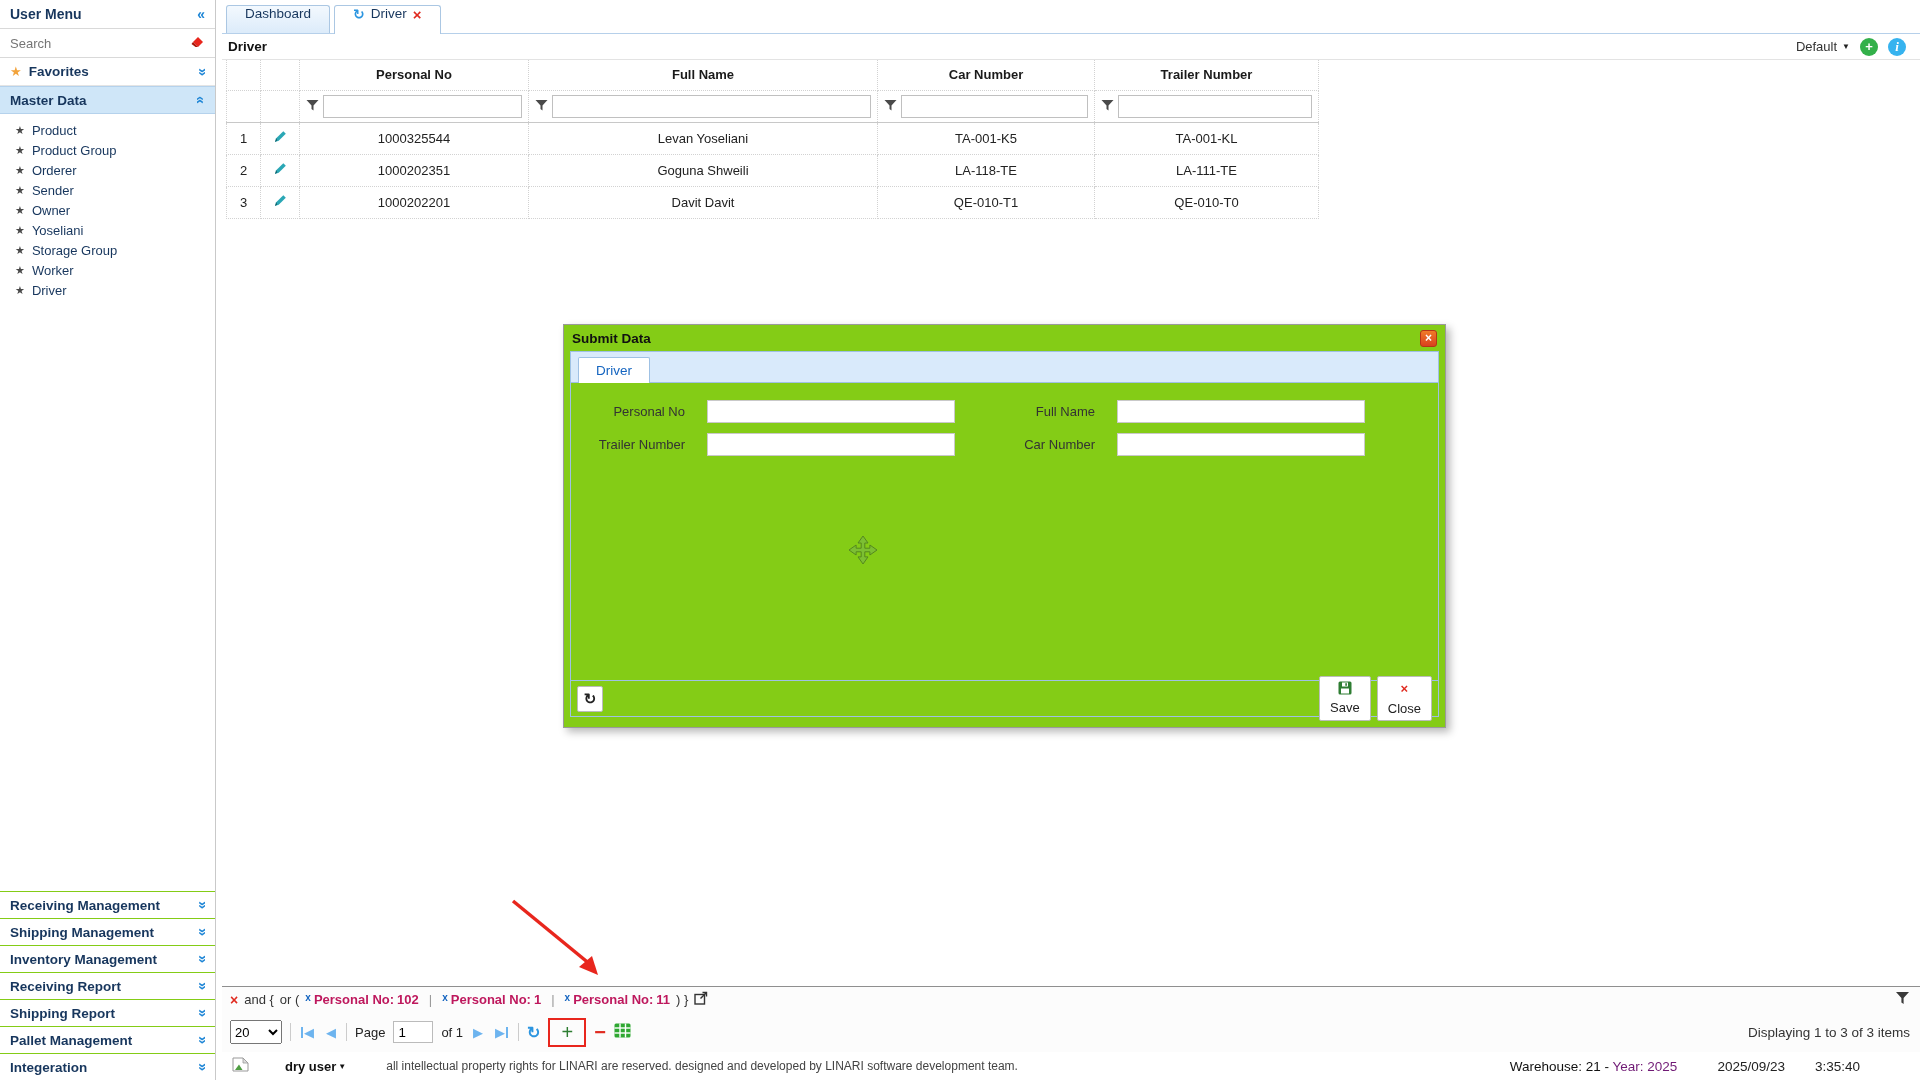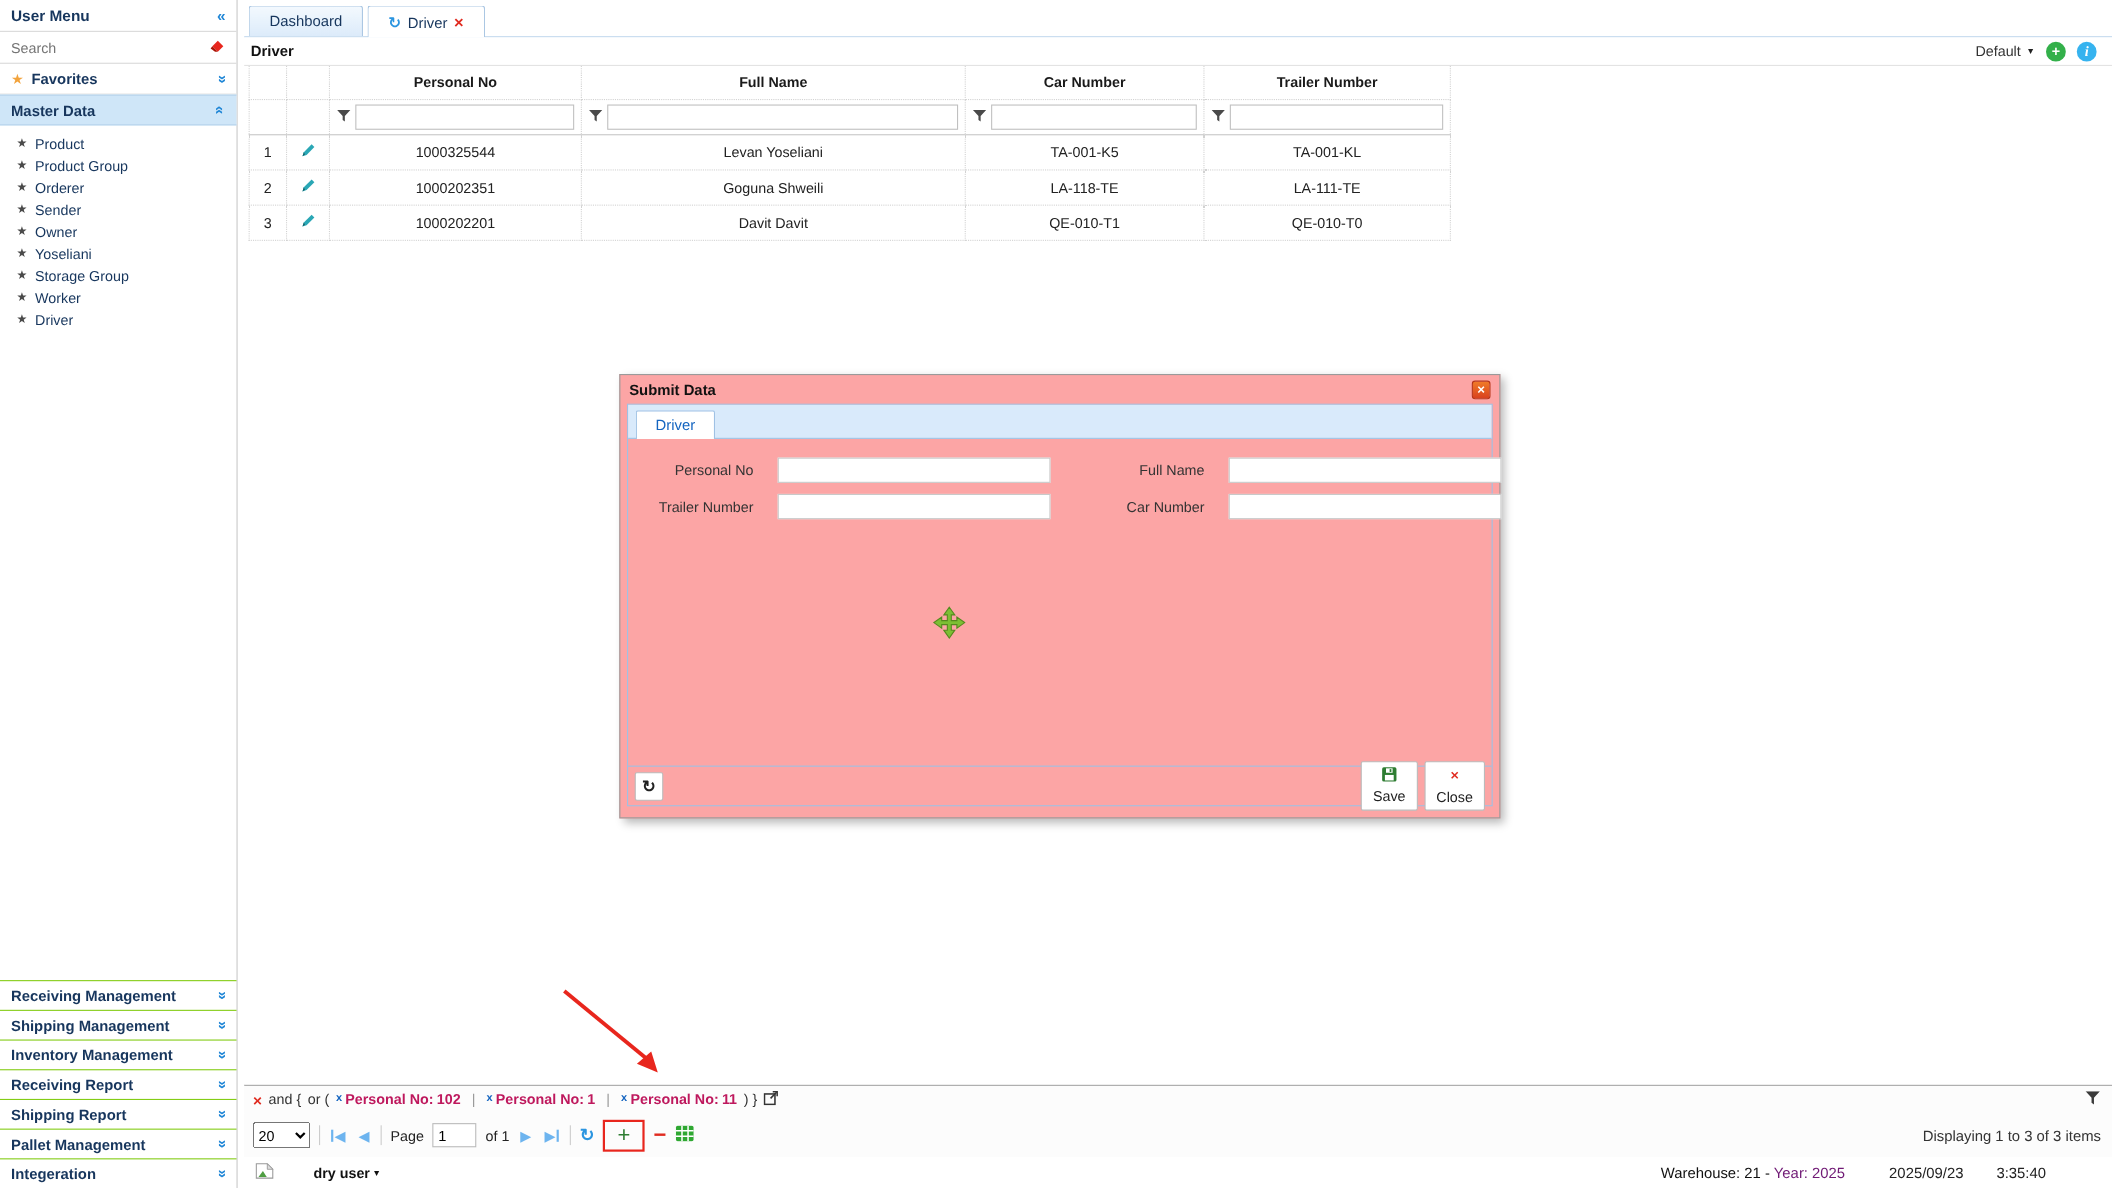--- a/index.html
+++ b/index.html
@@ -26,21 +26,21 @@
   .sb-item { display: flex; align-items: center; height: 20px; padding-left: 15px;
     color: #17365d; font-size: 13px; cursor: pointer; }
   .sb-bottom { margin-top: auto; }
   .sb-bottom .sb-section { border-top: 1px solid #84cc16; border-bottom: none; height: 27px; }
 
   
   .main { flex: 1; display: flex; flex-direction: column; margin-left: 6px; position: relative; }
 
   .tabbar { height: 34px; display: flex; align-items: flex-end; gap: 4px; padding-left: 4px;
     border-bottom: 1px solid #b6d0ea; background: #fff; }
-  .tab { height: 28px; display: flex; align-items: center; gap: 6px; padding: 0 18px;
+  .tab { height: 28px; display: flex; align-items: flex-start; gap: 6px; padding: 0 18px;
     border: 1px solid #abc7e3; border-bottom: none; border-radius: 3px 3px 0 0;
     background: linear-gradient(#f3f9fe, #dcebfa); color: #17365d; font-size: 13.5px; cursor: pointer; }
   .tab.active { background: #fff; margin-bottom: -1px; height: 29px; }
   .tab .t-refresh { color: #2b95e0; font-weight: bold; font-size: 14px; }
   .tab .t-close { color: #e02b20; font-weight: bold; font-size: 15px; }
 
   .content { flex: 1; position: relative; background: #fff; }
   .panel-header { height: 26px; display: flex; align-items: center; padding: 0 14px 0 6px;
     border-bottom: 1px solid #e3e3e3; }
   .panel-title { font-weight: bold; font-size: 13.5px; color: #111; }
@@ -60,22 +60,22 @@
   table.grid td, table.grid th { border-right: 1px dotted #d2d2d2; text-align: center; }
   table.grid td:first-child, table.grid th:first-child { border-left: 1px dotted #d2d2d2; }
   tr.hdr th { height: 30px; font-weight: 600; font-size: 13px; color: #1a1a1a; border-bottom: 1px dotted #d2d2d2; }
   tr.flt td { height: 32px; border-bottom: 1px solid #c8c8c8; }
   .fcell { display: flex; align-items: center; gap: 4px; padding: 0 6px; }
   .fcell input { flex: 1; height: 23px; border: 1px solid #c0c0c0; outline: none; padding: 0 4px; font-family: inherit; }
   tr.data td { height: 32px; border-bottom: 1px dotted #d2d2d2; font-size: 13px; color: #222; background: #fff; }
   .pencil-btn { background: none; border: none; cursor: pointer; padding: 0; }
 
   
-  .modal { position: absolute; left: 341px; top: 306px; width: 801px; height: 404px;
-    background: #fca5a5; border: 1px solid #9a9a9a; box-shadow: 4px 4px 8px rgba(0,0,0,.28); }
+  .modal { position: absolute; left: 341px; top: 290px; width: 883px; height: 404px;
+    background: #84cc16; border: 1px solid #9a9a9a; box-shadow: 4px 4px 8px rgba(0,0,0,.28); }
   .modal-title { height: 26px; display: flex; align-items: center; padding: 0 8px;
     font-weight: bold; font-size: 13.5px; color: #111; cursor: move; }
   .modal-close { margin-left: auto; width: 17px; height: 17px; border-radius: 3px;
     background: linear-gradient(#f07b28, #d9411e); border: 1px solid #b53517; color: #fff;
     font-weight: bold; font-size: 12px; line-height: 15px; text-align: center; cursor: pointer; }
   .modal-panel { margin: 0 6px 6px 6px; border: 1px solid #9fc1e4; height: 366px;
     display: flex; flex-direction: column; }
   .mp-tabs { background: #d9eafb; border-bottom: 1px solid #9fc1e4; padding: 5px 0 0 7px; display: flex; }
   .mp-tab { background: #fff; border: 1px solid #9fc1e4; border-bottom: none; border-radius: 2px 2px 0 0;
     color: #1565c0; font-size: 13.5px; padding: 5px 17px; margin-bottom: -1px; cursor: pointer; }
@@ -476,20 +476,21 @@
       <svg width="17" height="15" viewBox="0 0 17 15">
           <path d="M1,1 h10 l5,5 v8 h-15 z" fill="#fff" stroke="#999" stroke-width="1"></path>
           <polygon points="11,1 16,6 11,6" fill="#ddd" stroke="#999" stroke-width="0.8"></polygon>
           <polygon points="3,13 7,7.5 10.5,13" fill="#4f9e42"></polygon>
         </svg>
     </span>
     <span class="f-user">
       <span>dry user</span>
       <span class="caret">▼</span>
     </span>
+    <span class="f-copy">all intellectual property rights for LINARI are reserved. designed and developed by LINARI software development team.</span>
     <span class="f-wh">
       <span>Warehouse: 21 - </span><span class="yr">Year: 2025</span>
     </span>
     <span class="f-date">2025/09/23</span>
     <span class="f-time">3:35:40</span>
   </div>
 </div>
 
 <svg class="red-arrow" width="130" height="100" viewBox="0 0 130 100">
   <line x1="18" y1="8" x2="96" y2="72" stroke="#e8261d" stroke-width="3.5"></line>

